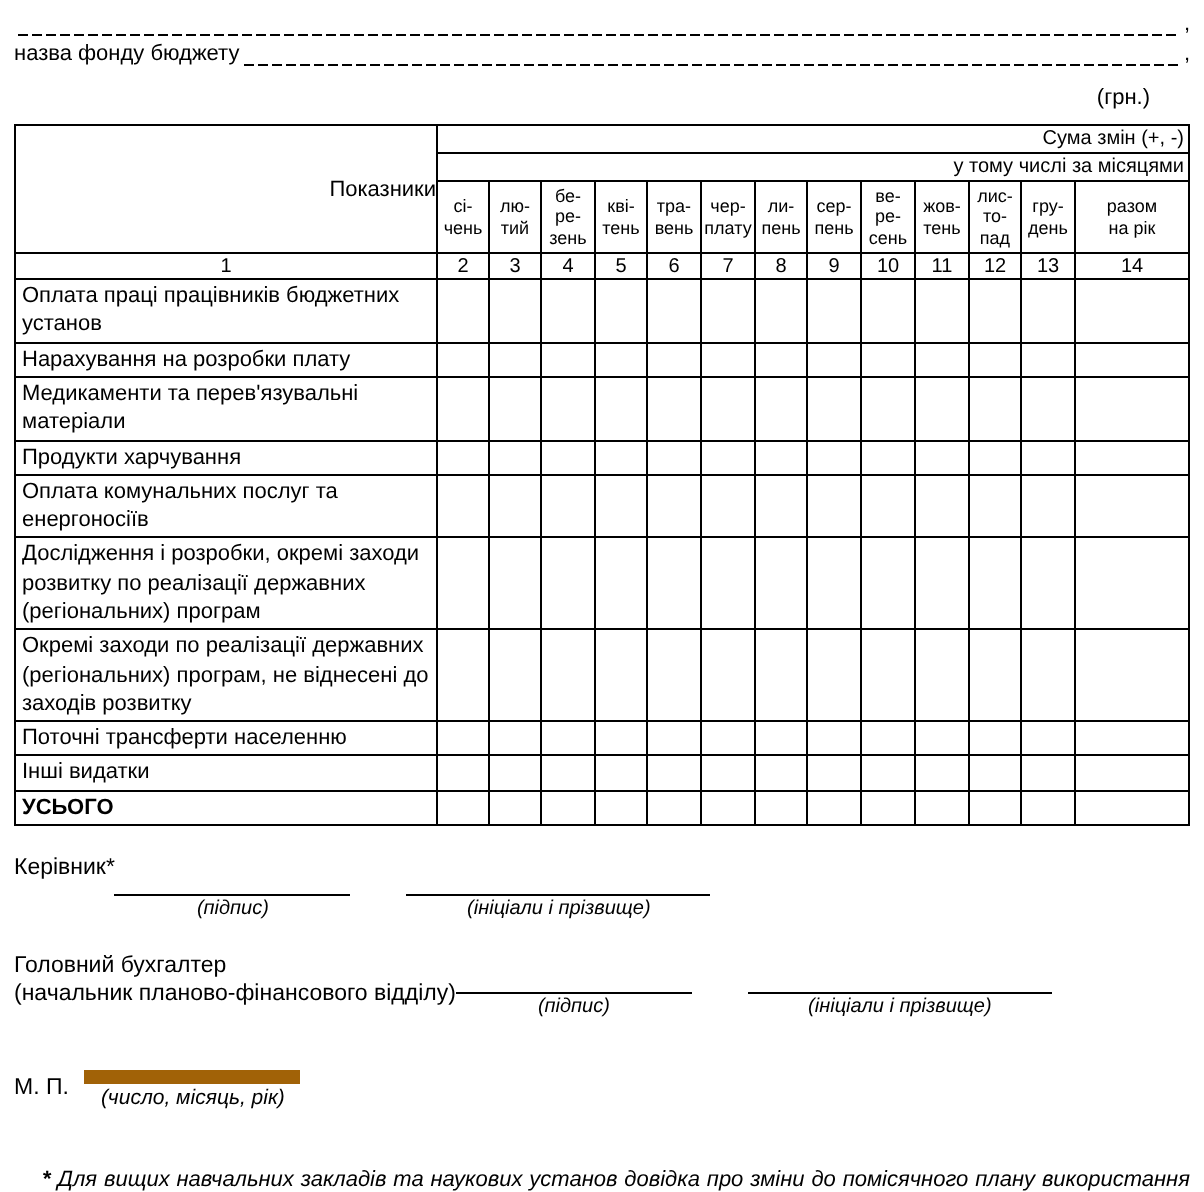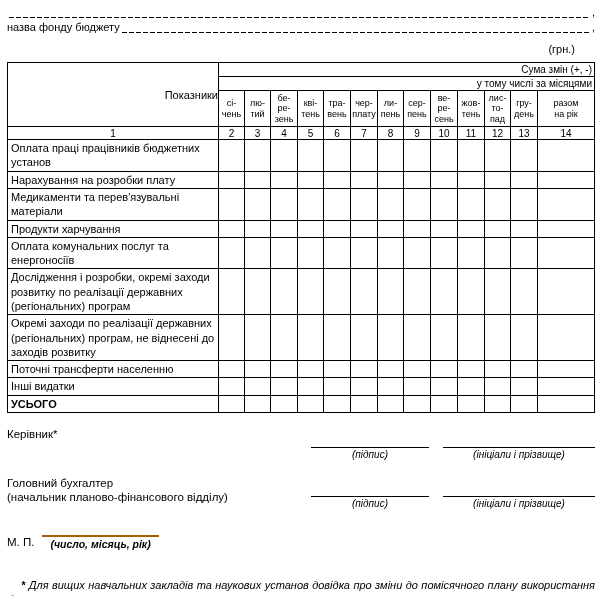--- a/index.html
+++ b/index.html
@@ -35,32 +35,32 @@
   th.hdr { font-size: 10px; padding: 1px 2px; }
   th.col1 { font-size: 11px; }
   th.month { font-size: 9px; line-height: 1.15; padding: 2px 0; white-space: pre-line; text-align: center; }
   tr.nums td { font-size: 10px; text-align: center; height: 13px; padding: 0; }
   td.rowlbl { font-size: 11px; line-height: 1.3; padding: 1px 3px; height: 16px; text-align: left; }
   td.val { height: 16px; }
   tbody tr:last-child td.rowlbl { font-weight: bold; }
 
   
   .sig-section { margin-top: 14px; }
-  .sig-row { display: flex; justify-content: space-between; align-items: flex-start; }
+  .sig-row { display: flex; align-items: flex-start; }
   .sig-label { font-size: 11.5px; line-height: 1.25; white-space: pre-line; }
-  .sig-fields { display: flex; gap: 14px; margin-top: 11px; }
+  .sig-fields { display: flex; gap: 28px; margin-top: 11px; }
   .sig-field { text-align: center; }
   .sig-field.w1 { width: 118px; }
   .sig-field.w2 { width: 152px; }
   .sig-line { border-bottom: 1px solid #000; height: 10px; }
   .sig-caption { font-style: italic; font-size: 10px; padding-top: 1px; }
   .sig-row + .sig-row { margin-top: 16px; }
   .mp-row { display: flex; align-items: center; margin-top: 22px; gap: 8px; }
   .mp-label { font-size: 11.5px; padding-top: 2px; }
-  .mp-date { border-top: 2px solid #a16207; font-style: italic; font-size: 10.5px; padding: 1px 8px 0 8px; margin-top: 4px; font-weight: bold; }
+  .mp-date { border-top: 7px solid #a16207; font-style: italic; font-size: 10.5px; padding: 1px 8px 0 8px; margin-top: 4px; }
 
   
   .footnote {
     margin-top: 28px;
     font-style: italic; font-size: 11px; line-height: 1.35;
     text-align: justify; text-indent: 14px;
   }
   .footnote .marker { font-weight: bold; }
 </style>
 </head>

